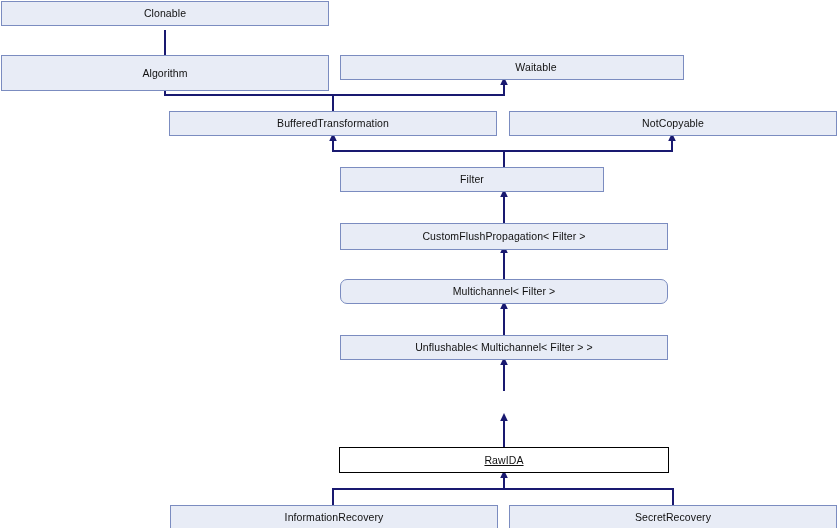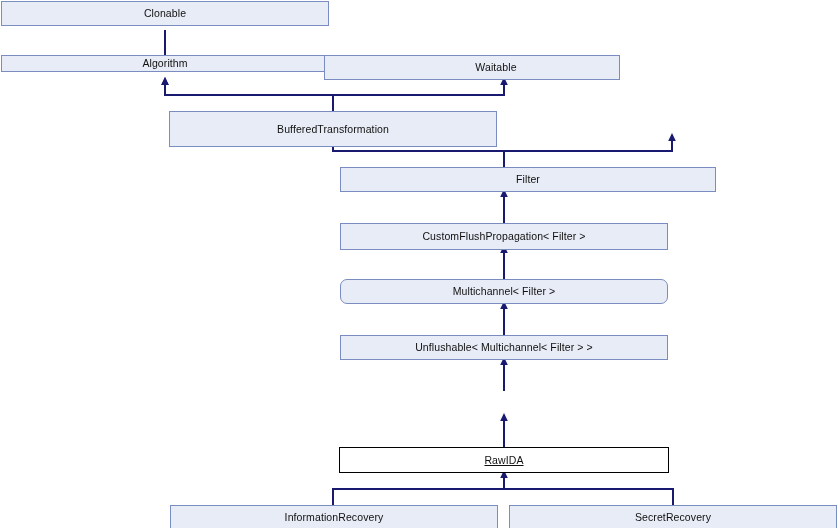--- a/index.html
+++ b/index.html
@@ -88,34 +88,37 @@
       <polygon points="504,357 500.2,365 507.8,365"></polygon>
       <polygon points="504,413 500.2,421 507.8,421"></polygon>
       <polygon points="504,470 500.2,478 507.8,478"></polygon>
     </g>
   </svg>
 
   <div class="node" style="left:1px; top:1px; width:328px; height:25px;">
     <span class="node-label">Clonable</span>
   </div>
 
-  <div class="node" style="left:1px; top:55px; width:328px; height:17px;">
+  <div class="node" style="left:1px; top:55px; width:328px; height:36px;">
     <span class="node-label">Algorithm</span>
   </div>
 
-  <div class="node" style="left:324px; top:55px; width:296px; height:25px;padding-left:48px;">
+  <div class="node" style="left:340px; top:55px; width:344px; height:25px;padding-left:48px;">
     <span class="node-label">Waitable</span>
   </div>
 
-  <div class="node" style="left:169px; top:111px; width:328px; height:36px;">
+  <div class="node" style="left:169px; top:111px; width:328px; height:25px;">
     <span class="node-label">BufferedTransformation</span>
   </div>
 
+  <div class="node" style="left:509px; top:111px; width:328px; height:25px;">
+    <span class="node-label">NotCopyable</span>
+  </div>
 
-  <div class="node" style="left:340px; top:167px; width:376px; height:25px;">
+  <div class="node" style="left:340px; top:167px; width:264px; height:25px;">
     <span class="node-label">Filter</span>
   </div>
 
   <div class="node" style="left:340px; top:223px; width:328px; height:27px;">
     <span class="node-label">CustomFlushPropagation&lt; Filter &gt;</span>
   </div>
 
   <div class="node" style="left:340px; top:279px; width:328px; height:25px;border-radius:7px;">
     <span class="node-label">Multichannel&lt; Filter &gt;</span>
   </div>

